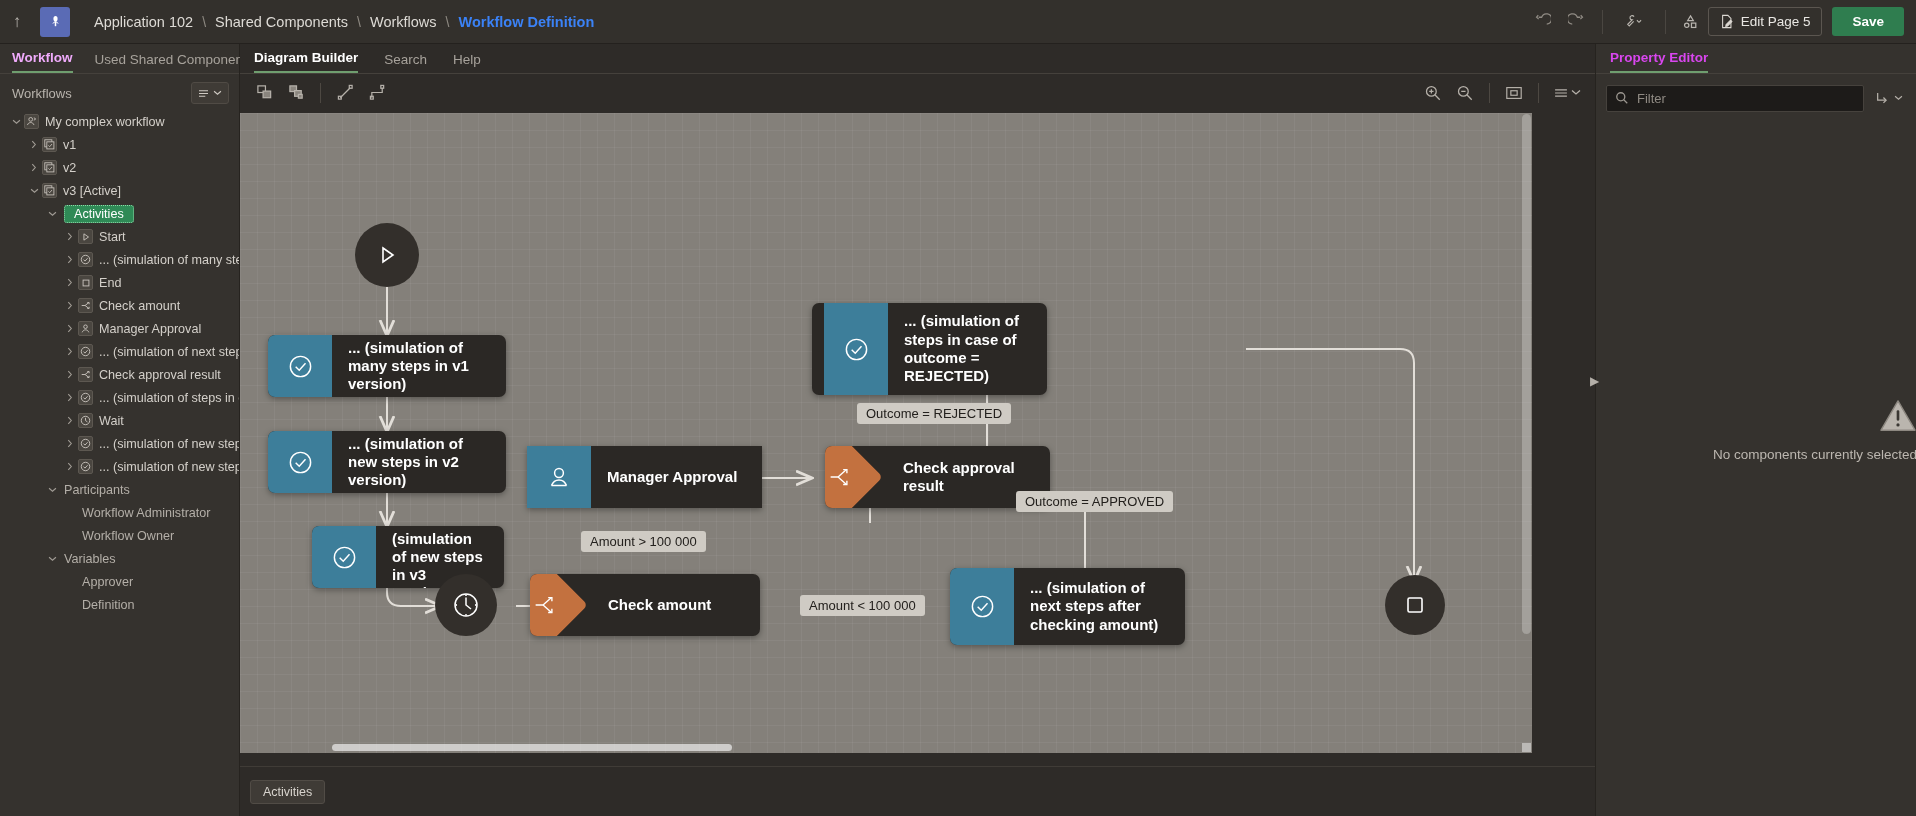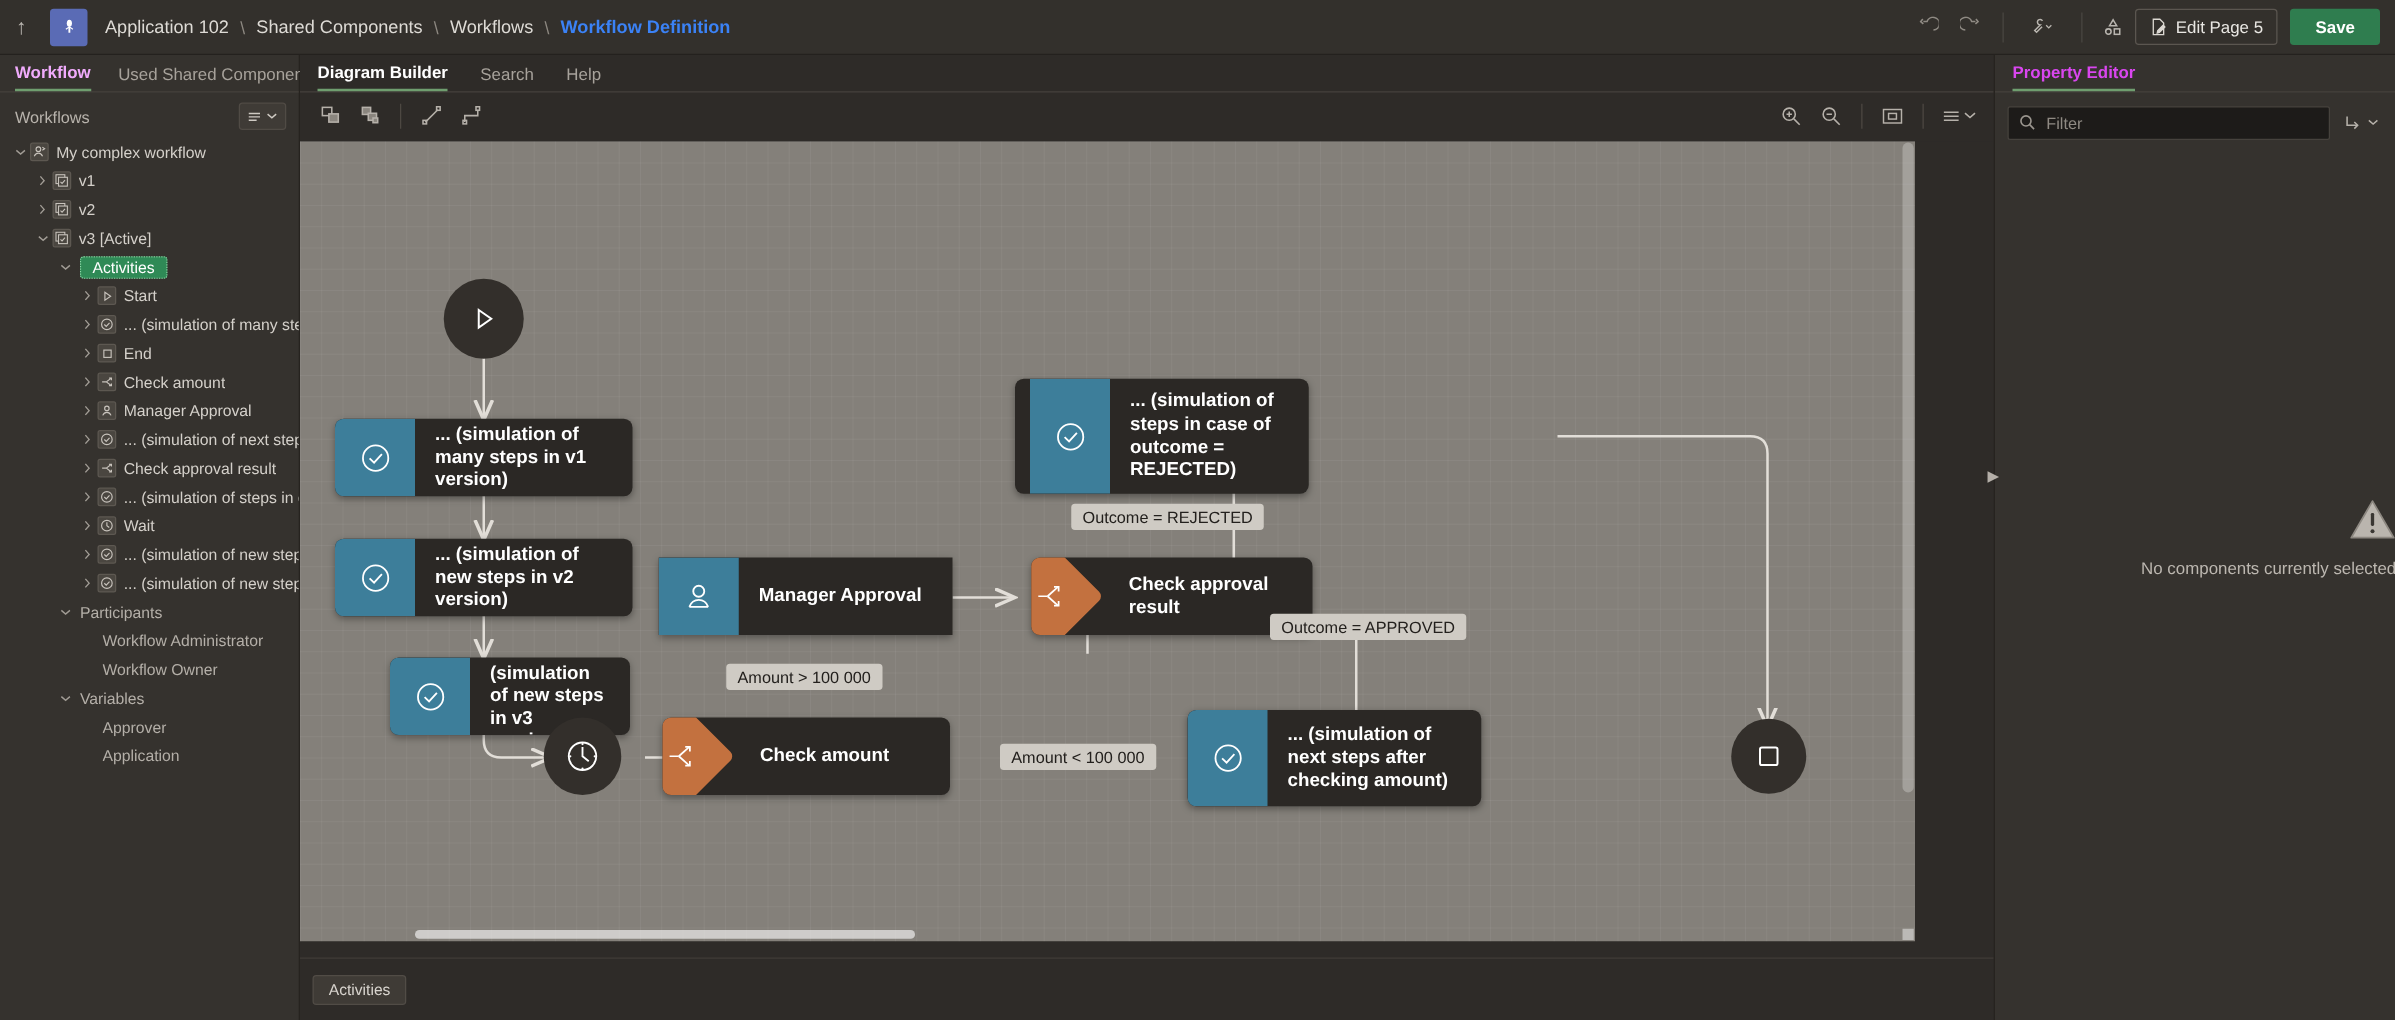--- a/index.html
+++ b/index.html
@@ -20,21 +20,21 @@
   }
   .up-arrow {
     width: 34px; height: 44px; display: flex; align-items: center; justify-content: center;
     color: #b9b5af; font-size: 17px; cursor: pointer;
   }
   .app-badge {
     width: 30px; height: 30px; margin-left: 6px; border-radius: 3px;
     background: #5a6bb5; display: flex; align-items: center; justify-content: center;
   }
   .app-badge svg { display: block; }
-  .crumbs { display: flex; align-items: center; margin-left: 14px; }
+  .crumbs { display: flex; align-items: center; margin-left: 24px; }
   .crumb { font-size: 14.5px; color: #dedbd6; cursor: pointer; white-space: nowrap; }
   .crumb.active { color: #3b82f6; font-weight: bold; }
   .crumb-sep { color: #8e8982; font-size: 14px; margin: 0 9px; }
   .top-right { margin-left: auto; display: flex; align-items: center; height: 44px; padding-right: 12px; }
   .icon-btn {
     width: 34px; height: 30px; display: flex; align-items: center; justify-content: center;
     color: #b9b5af; cursor: pointer; border-radius: 3px;
   }
   .icon-btn.wide { width: 46px; }
   .vdiv { width: 1px; height: 24px; background: #4a4641; margin: 0 8px; }
@@ -512,21 +512,21 @@
         <span class="tlabel dim">Variables</span>
       </div>
       <div class="trow">
         <span class="tw" style="margin-left: 62px;"></span>
         <span style="width: 4px; flex: 0 0 auto;"></span>
         <span class="tlabel dim">Approver</span>
       </div>
       <div class="trow">
         <span class="tw" style="margin-left: 62px;"></span>
         <span style="width: 4px; flex: 0 0 auto;"></span>
-        <span class="tlabel dim">Application</span>
+        <span class="tlabel dim">Definition</span>
       </div>
     </div>
 </div>
 
 <div class="center">
   <div class="dtabs">
     <div class="dtab active">Diagram Builder</div>
     <div class="dtab">Search</div>
     <div class="dtab">Help</div>
   </div>

